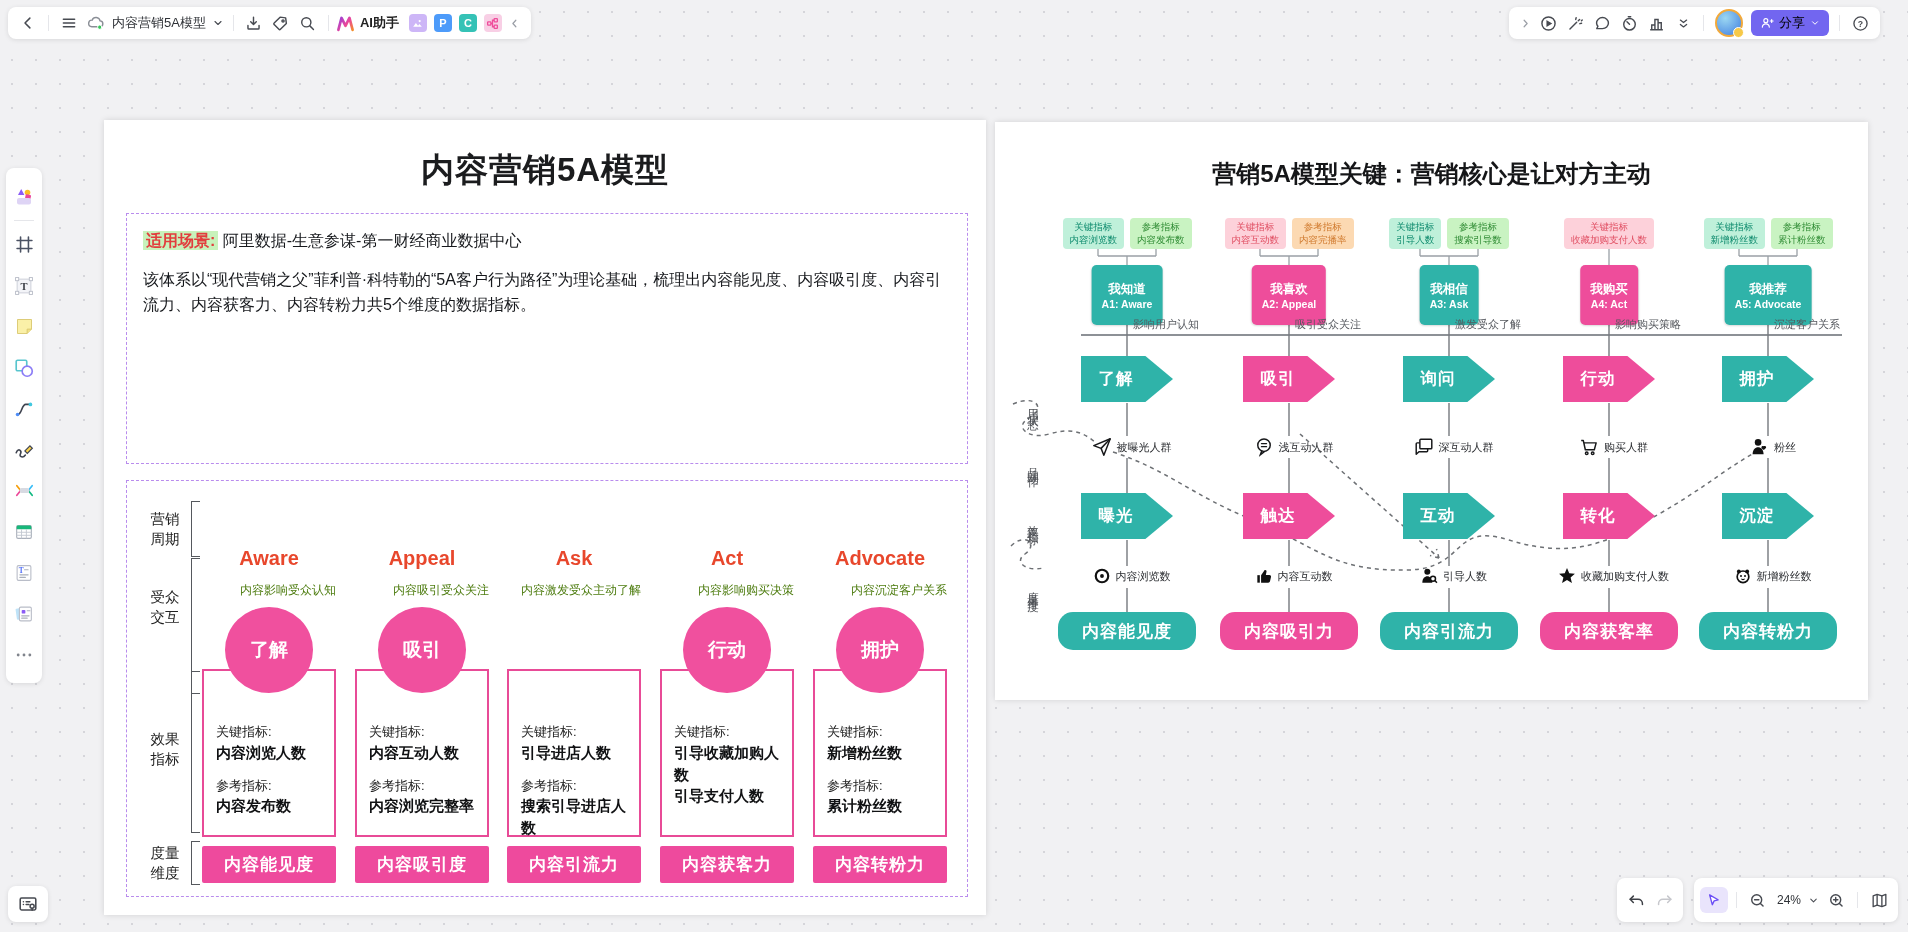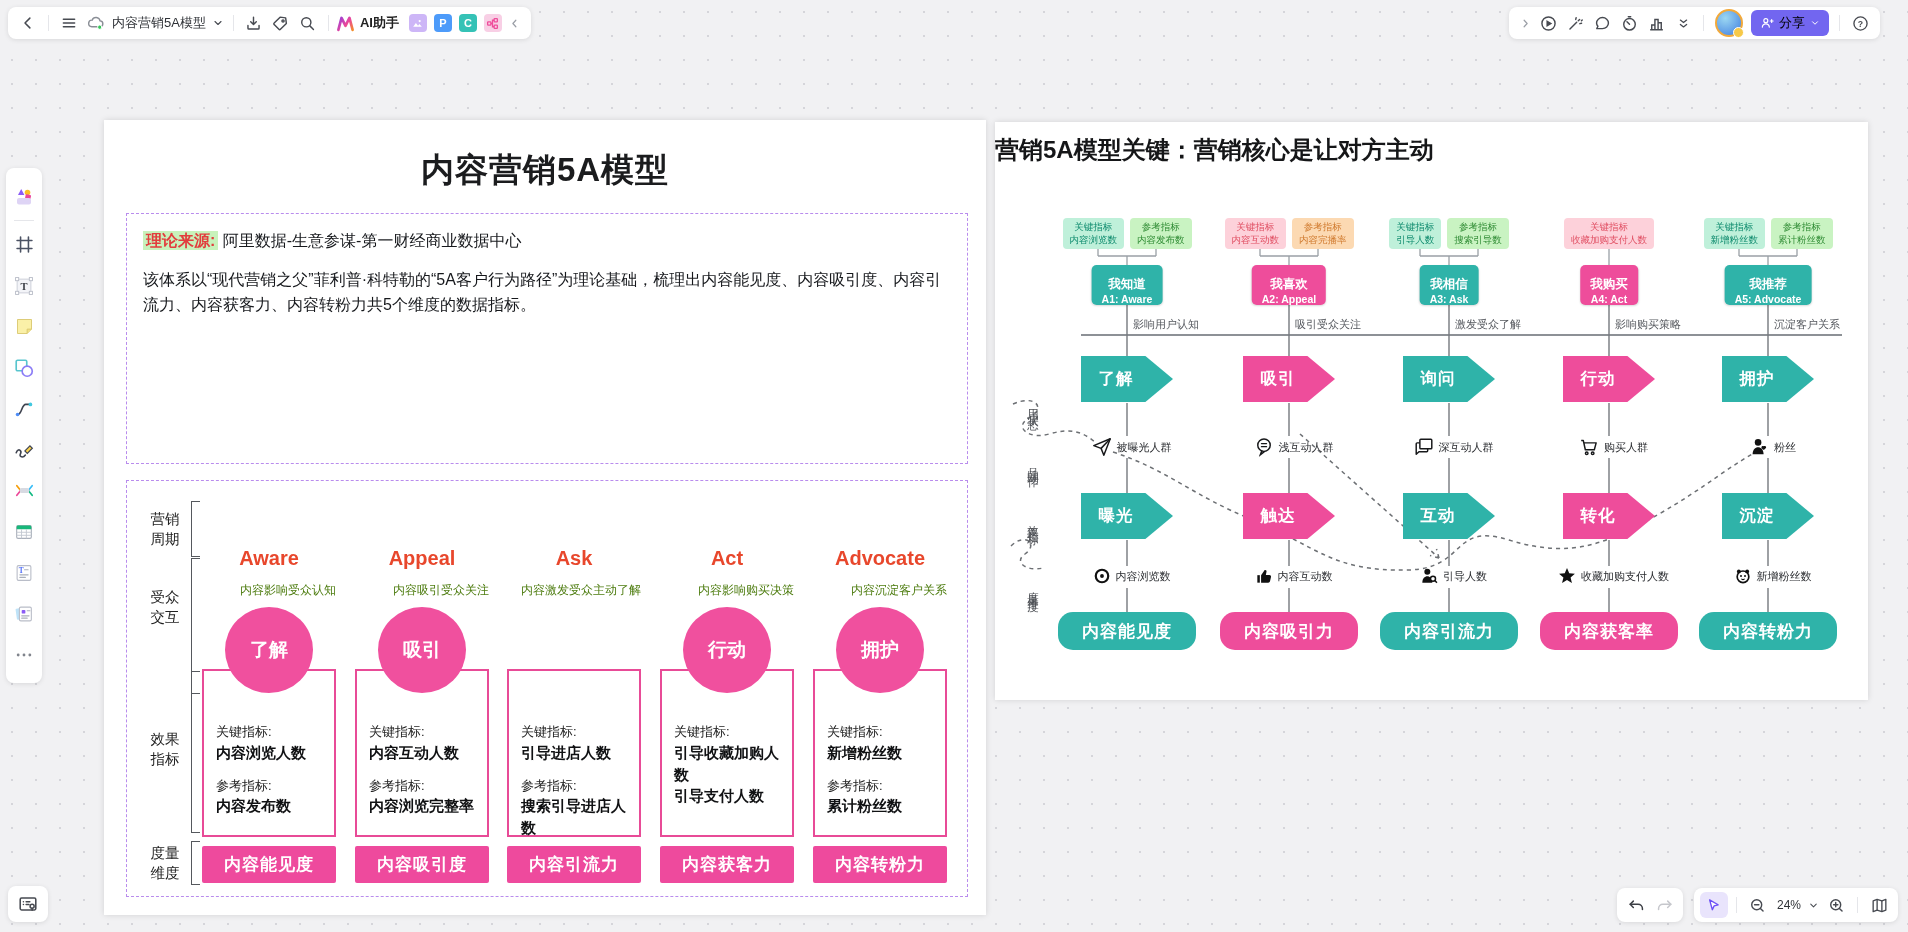--- a/index.html
+++ b/index.html
@@ -25,21 +25,21 @@
   .avatar::after{content:"";position:absolute;right:-3px;bottom:-3px;width:9px;height:9px;
     border-radius:50%;background:#f7c948;border:1.5px solid #fff;}
   .share-btn{height:26px;background:#7266f0;border-radius:6px;color:#000000;display:flex;
     align-items:center;gap:5px;padding:0 9px;font-size:13px;margin:0 3px;}
   
   #sidebar{left:6px;top:168px;width:36px;flex-direction:column;padding:8px 0;z-index:20;}
   .sbtn{width:36px;height:41px;display:flex;align-items:center;justify-content:center;}
   .hdiv{width:20px;height:1px;background:#e5e6ea;margin:3px 0;}
   #minimap-btn{left:8px;bottom:10px;width:40px;height:36px;justify-content:center;}
   
-  .bb{bottom:10px;height:34px;padding:0 6px;gap:2px;}
+  .bb{bottom:10px;height:44px;padding:0 6px;gap:2px;}
   #bb-undo{right:225px;}
   #bb-zoom{right:10px;}
   .ptr-sel{width:28px;height:26px;background:#e9e4fc;border-radius:6px;
     display:flex;align-items:center;justify-content:center;}
   .zoom-lv{font-size:12px;color:#2f3237;margin:0 2px 0 4px;}
   
   .card{position:absolute;background:#fff;box-shadow:0 0 6px rgba(0,0,0,.13);z-index:1;}
   #card-left{left:104px;top:120px;width:882px;height:795px;}
   #card-right{left:995px;top:122px;width:873px;height:578px;}
   .ld-title{position:absolute;top:28px;left:0;right:0;text-align:center;font-size:33px;
@@ -71,39 +71,39 @@
     align-items:center;justify-content:center;z-index:2;}
   .ld-mbox{position:absolute;top:188px;left:0;right:0;height:168px;background:#fff;
     border:2px solid #e84b97;box-sizing:border-box;padding:52px 10px 8px 12px;font-size:13px;
     color:#222;z-index:1;line-height:1.45;}
   .mv{font-weight:bold;font-size:15px;color:#101113;}
   .mgap{height:13px;}
   .ld-bar{position:absolute;top:365px;left:0;right:0;height:37px;background:#ee4a9d;
     border-radius:2px;color:#fff;display:flex;align-items:center;justify-content:center;
     font-size:17px;font-weight:bold;letter-spacing:1px;}
   
-  .rd-title{position:absolute;top:12px;left:0;right:0;text-align:left;font-size:24px;
+  .rd-title{position:absolute;top:36px;left:0;right:0;text-align:center;font-size:24px;
     font-weight:bold;color:#151618;}
   .rd-side{position:absolute;left:30px;writing-mode:vertical-rl;text-orientation:upright;
     font-size:11.5px;color:#4e5156;letter-spacing:3px;}
   .sl0{top:278px;} .sl1{top:336px;} .sl2{top:394px;} .sl3{top:460px;}
   #rd-lines{position:absolute;left:0;top:0;pointer-events:none;}
   .rd-col{position:absolute;top:0;height:100%;width:160px;}
   .rc0{left:52px;} .rc1{left:214px;} .rc2{left:374px;} .rc3{left:534px;} .rc4{left:693px;}
   .rd-tags{position:absolute;top:96px;left:-10px;right:-10px;display:flex;
     justify-content:center;gap:6px;}
   .rtag{border-radius:4px;padding:2px 7px;font-size:9.5px;line-height:1.4;text-align:center;
     white-space:nowrap;}
   .tag-mint{background:#bff0da;color:#0d8a6d;}
   .tag-green{background:#c9f3c2;color:#2e8b33;}
   .tag-pink{background:#fdd1da;color:#e04e62;}
   .tag-orange{background:#fcd9b2;color:#d07a2e;}
   .rd-abox{position:absolute;top:143px;left:50%;transform:translateX(-50%);height:40px;
     border-radius:5px;color:#fff;display:flex;flex-direction:column;align-items:center;
-    justify-content:flex-end;padding:0 10px;white-space:nowrap;box-shadow:0 1px 2px rgba(0,0,0,.15);}
+    justify-content:center;padding:10px 10px;white-space:nowrap;box-shadow:0 1px 2px rgba(0,0,0,.15);}
   .rd-abox .l1{font-size:12.5px;font-weight:bold;}
   .rd-abox .l2{font-size:10.5px;font-weight:bold;}
   .bg-t{background:#2fb3a9;} .bg-p{background:#ee4d9b;}
   .rd-phase{position:absolute;top:195px;left:86px;font-size:11px;color:#55585e;white-space:nowrap;}
   .rd-arrow{position:absolute;left:50%;transform:translateX(-50%);width:92px;height:46px;
     clip-path:polygon(0 0,70% 0,100% 50%,70% 100%,0 100%);color:#fff;font-weight:bold;
     font-size:16.5px;display:flex;align-items:center;justify-content:center;
     padding-right:22px;box-sizing:border-box;letter-spacing:1px;}
   .a1{top:234px;} .a2{top:371px;}
   .rd-ic{position:absolute;left:8px;right:0;display:flex;align-items:center;justify-content:center;
@@ -405,21 +405,21 @@
           <path d="M4 6.2 9 4.2l6 2 5-2v13.6l-5 2-6-2-5 2z"></path>
           <path d="M9 4.2v13.6M15 6.2v13.6"></path>
         </svg>
     </div>
   </div>
 
   <div class="card" id="card-left">
     <div class="ld-title">内容营销5A模型</div>
 
     <div class="dashedbox" id="ld-box1">
-      <p class="ip"><span class="hl hl-g">理论来源:</span> <span>阿里数据-生意参谋-第一财经商业数据中心</span></p>
+      <p class="ip"><span class="hl hl-g">适用场景:</span> <span>阿里数据-生意参谋-第一财经商业数据中心</span></p>
       <p class="ip">该体系以“现代营销之父”菲利普·科特勒的“5A客户行为路径”为理论基础，梳理出内容能见度、内容吸引度、内容引流力、内容获客力、内容转粉力共5个维度的数据指标。</p>
     </div>
 
     <div class="dashedbox" id="ld-box2">
 
       <div class="ld-rl" style="top:28px">
           <div>营销</div>
           <div>周期</div>
         </div>
       <div class="ld-brk" style="top:20px;height:56px"></div>

